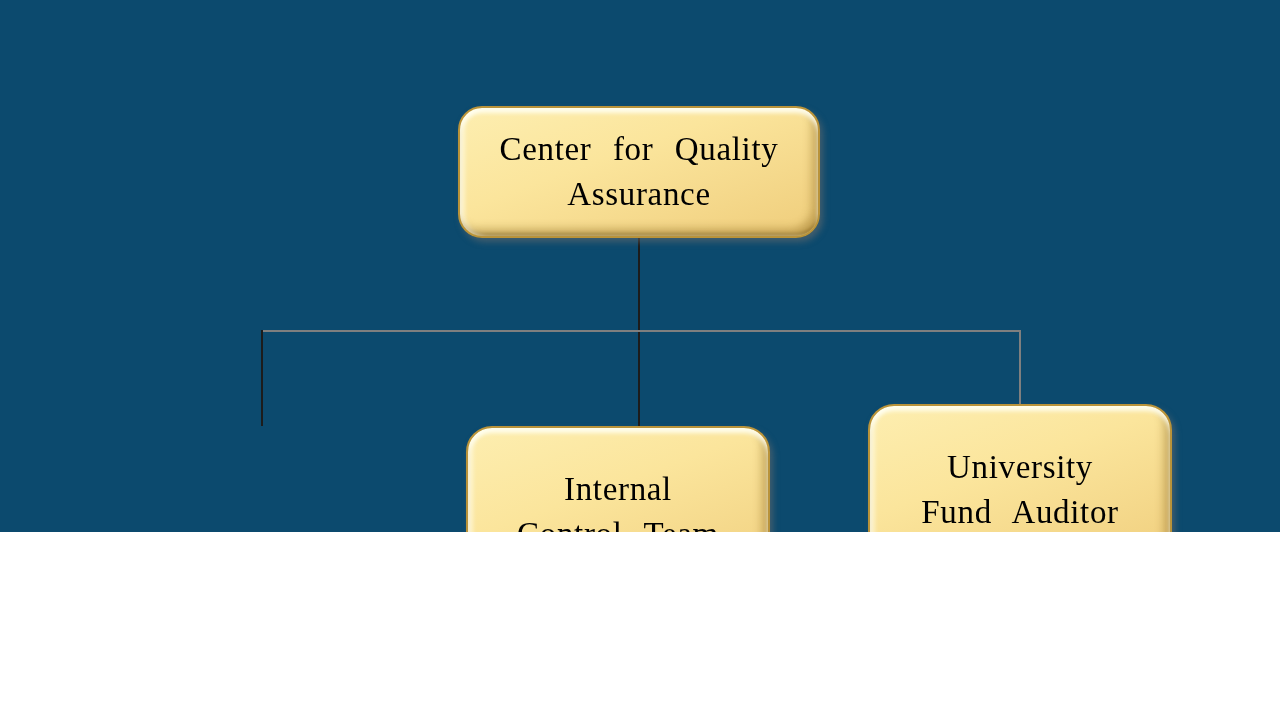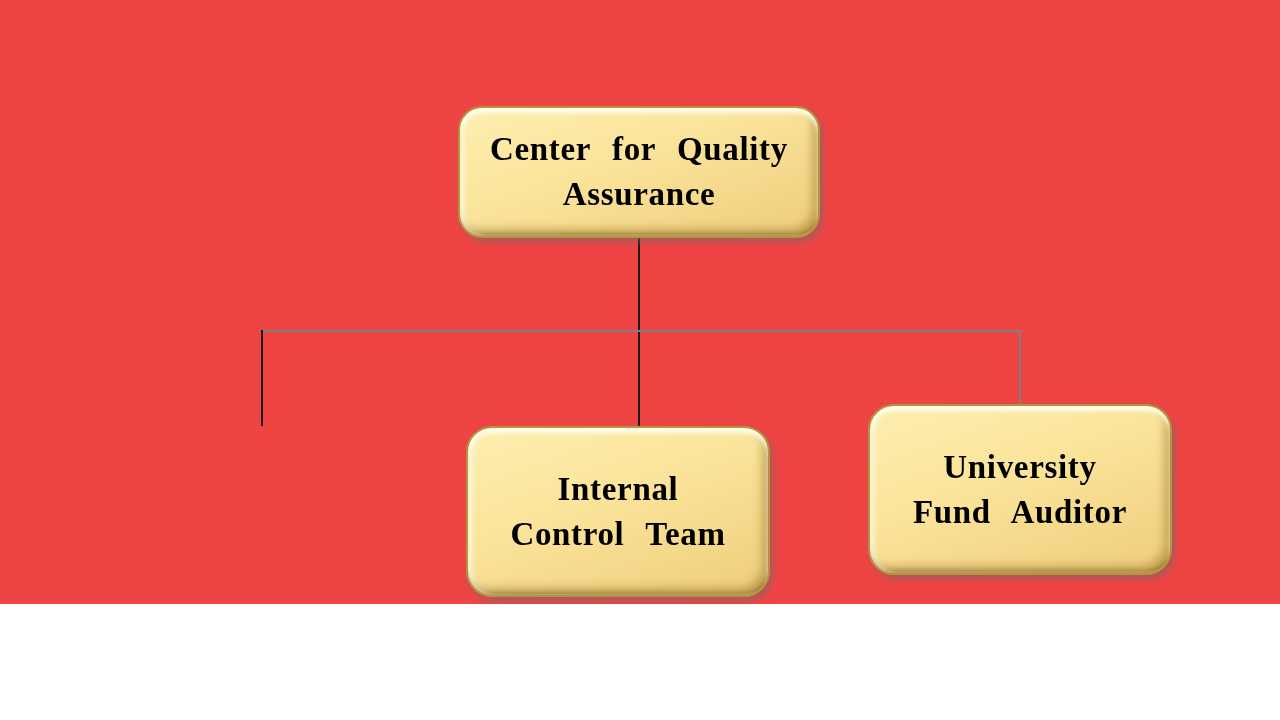--- a/index.html
+++ b/index.html
@@ -5,24 +5,23 @@
   html, body {
     margin: 0;
     padding: 0;
     background: #ffffff;
     font-family: "Liberation Serif", "DejaVu Serif", serif;
   }
 
   .stage {
     position: relative;
     width: 1280px;
-    height: 604px;
-    background: #ef4444;
+    height: 532px;
+    background: #0c4a6e;
     overflow: hidden;
-    font-weight: bold;
   }
 
   
   .node {
     position: absolute;
     display: flex;
     align-items: center;
     justify-content: center;
     text-align: center;
     box-sizing: border-box;

